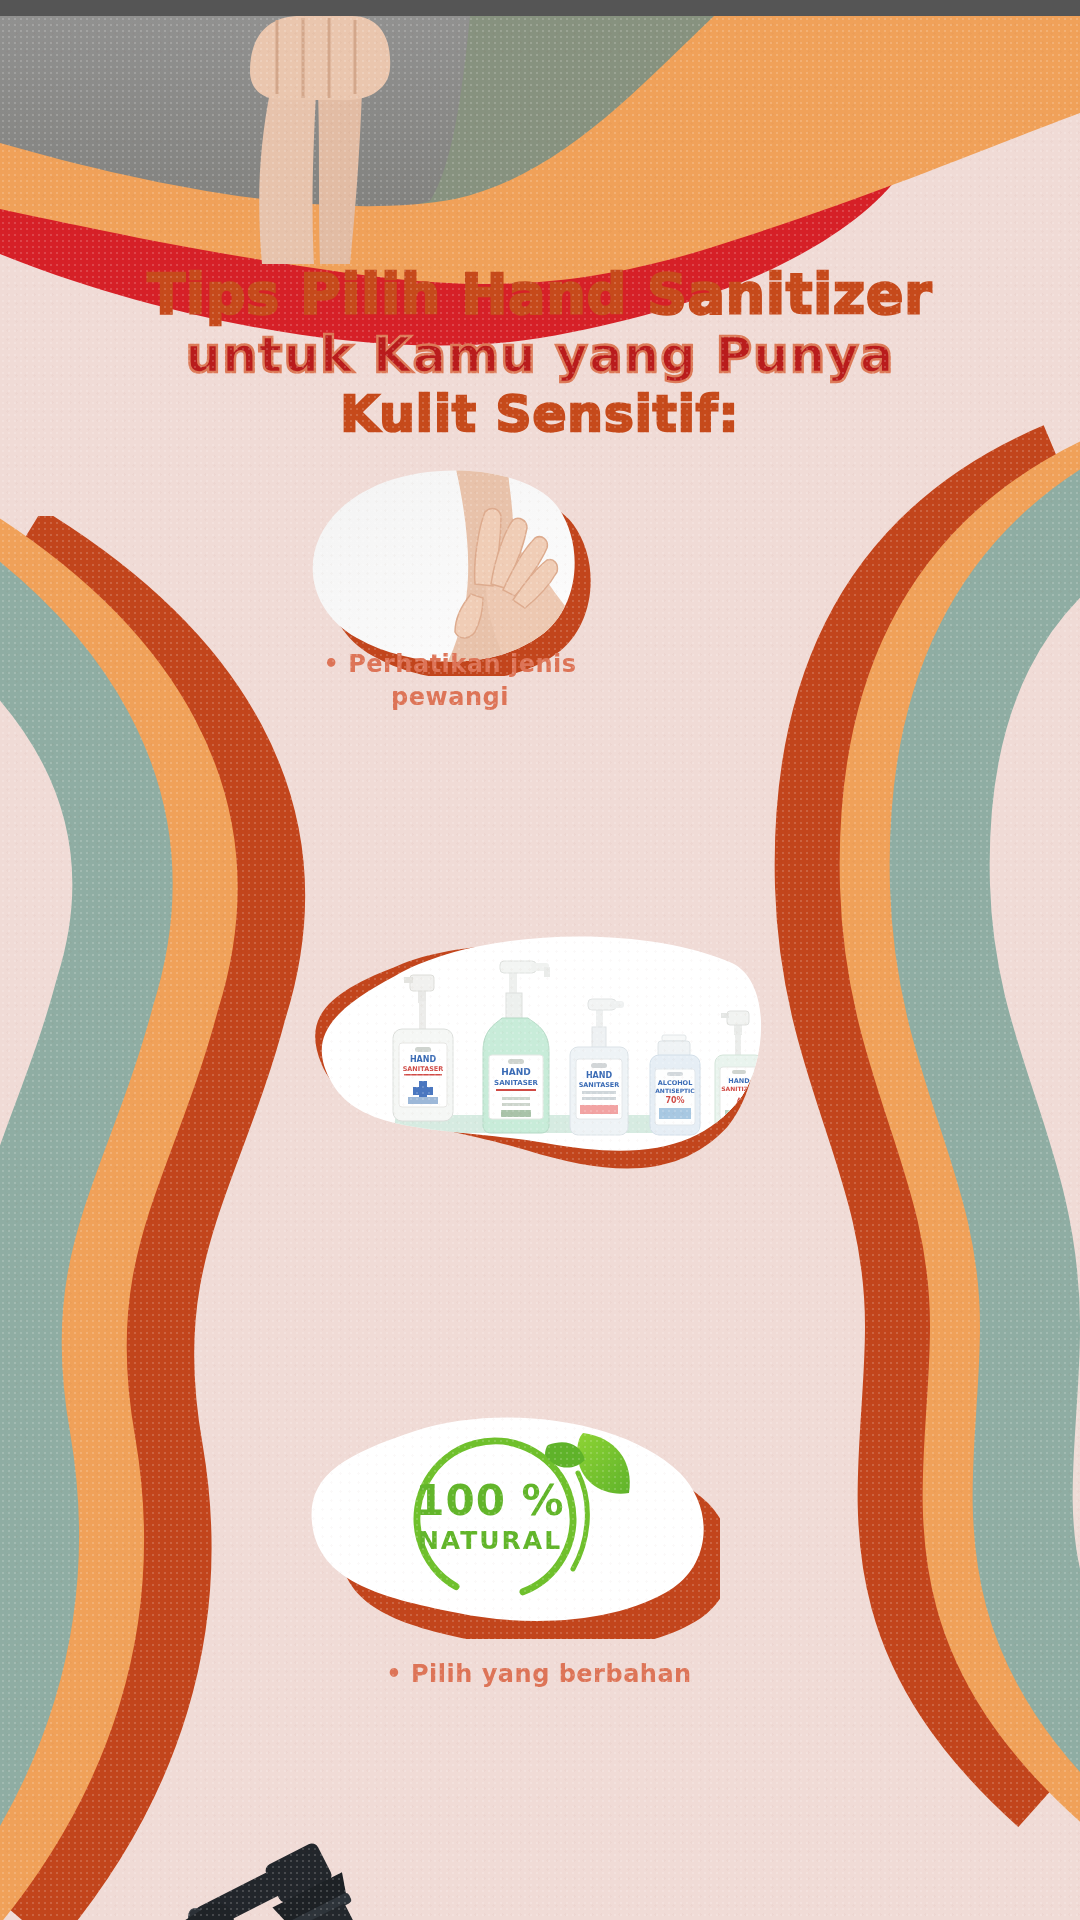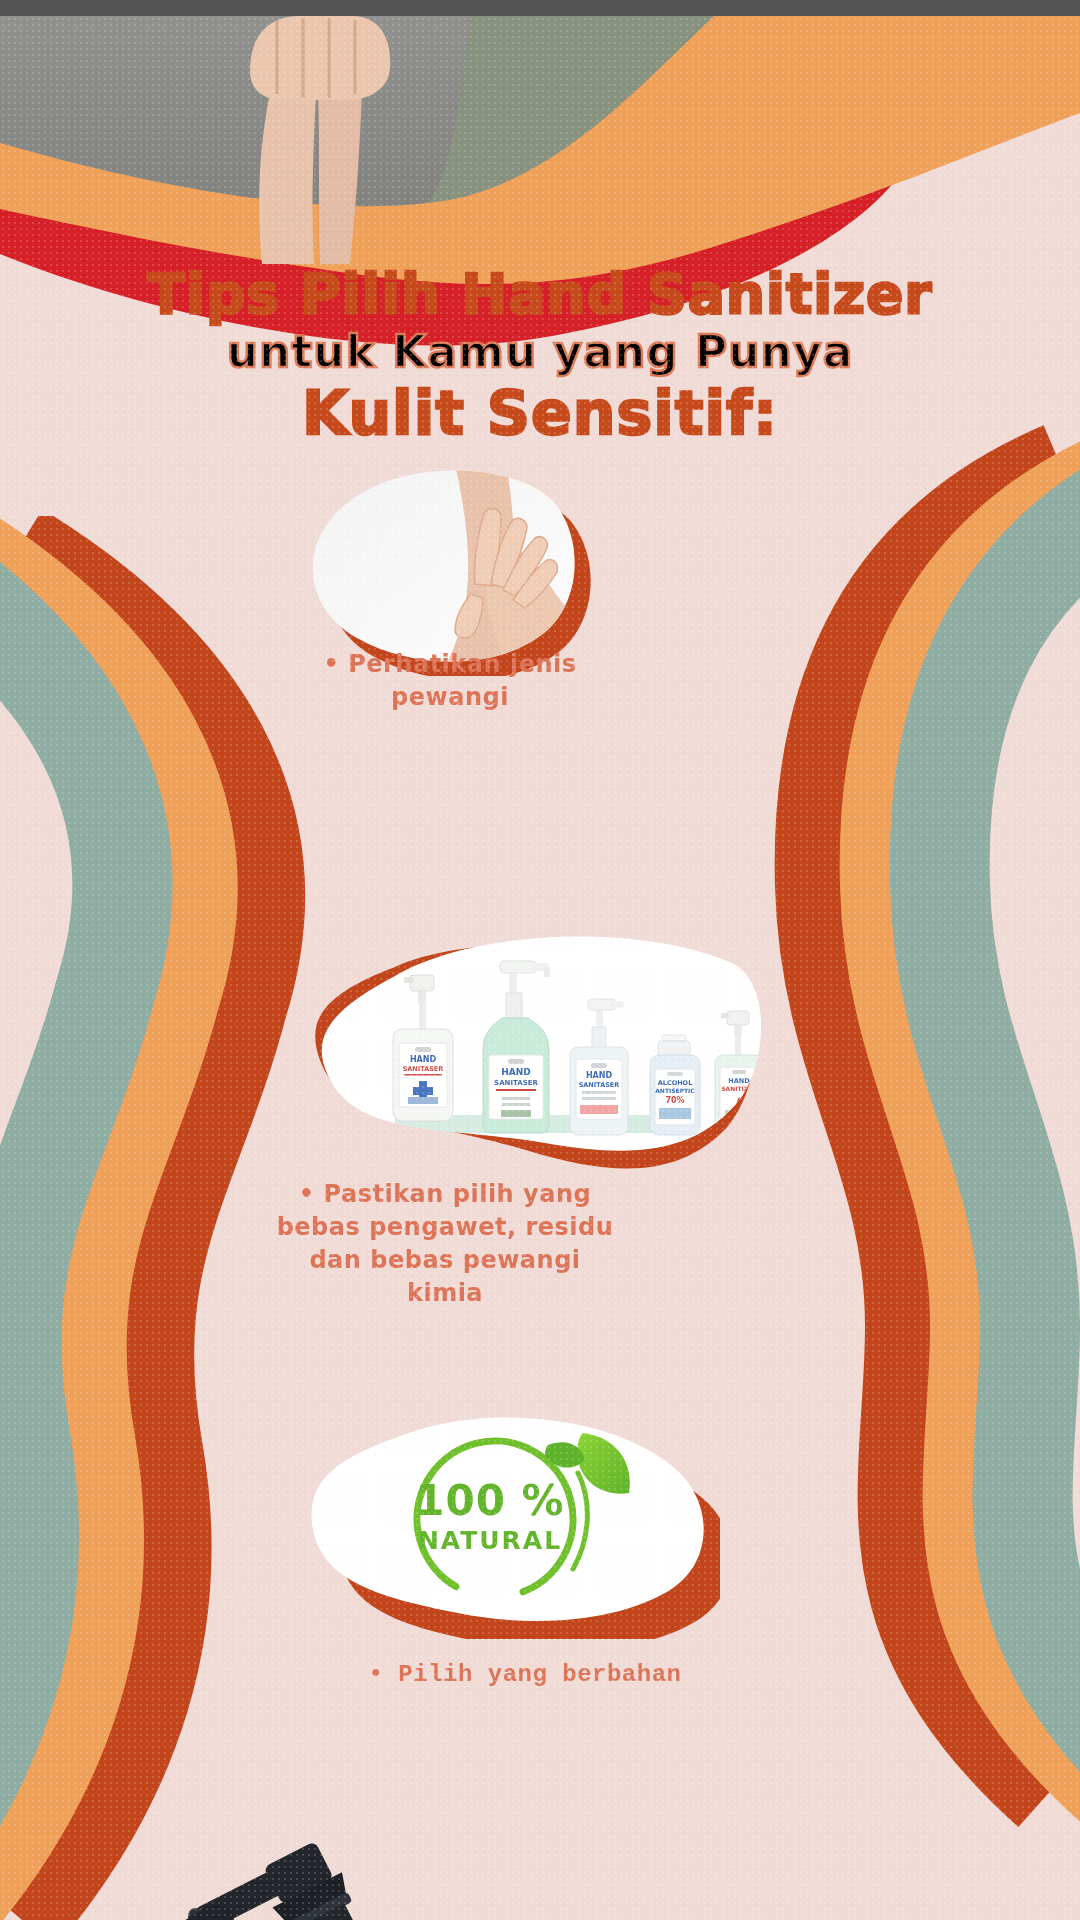--- a/index.html
+++ b/index.html
@@ -14,27 +14,27 @@
     background-image:
       radial-gradient(rgba(255,255,255,.55) 1px,transparent 1.3px),
       radial-gradient(rgba(120,60,40,.10) 1px,transparent 1.3px);
     background-size:6px 6px,9px 9px;background-position:0 0,3px 4px;
     opacity:.30;
   }
   svg{display:block}
   
   .title{position:absolute;top:248px;left:0;width:1080px;text-align:center;font-weight:bold;z-index:12;}
   .title .l1{font-size:55px;color:#c64a1b;-webkit-text-stroke:2.6px #c64a1b;letter-spacing:1px;line-height:1.12;}
-  .title .l2{font-size:44px;color:#000000;-webkit-text-stroke:2.4px #dc7a58;letter-spacing:1px;line-height:1.18;}
-  .title .l3{font-size:60px;color:#c64a1b;-webkit-text-stroke:2.4px #c64a1b;letter-spacing:1px;line-height:1.18;}
+  .title .l2{font-size:50px;color:#b91c1c;-webkit-text-stroke:2.4px #dc7a58;letter-spacing:1px;line-height:1.18;}
+  .title .l3{font-size:50px;color:#c64a1b;-webkit-text-stroke:2.4px #c64a1b;letter-spacing:1px;line-height:1.18;}
   
   .caption{position:absolute;text-align:center;font-weight:bold;color:#dd7457;font-size:24px;line-height:1.38;z-index:12;letter-spacing:.5px;}
   #cap1{top:632px;left:120px;width:660px;}
   #cap2{top:1162px;left:110px;width:670px;}
-  #cap3{top:1642px;left:170px;width:710px;font-family:Liberation Mono, monospace;}
+  #cap3{top:1642px;left:184px;width:710px;}
   
   #header-art{position:absolute;top:0;left:0;z-index:5;}
   #left-squiggle{position:absolute;top:500px;left:0;z-index:4;}
   #right-squiggle{position:absolute;top:400px;left:680px;z-index:4;}
   #blob1{position:absolute;top:450px;left:285px;z-index:10;}
   #blob2{position:absolute;top:915px;left:300px;z-index:10;}
   #blob3{position:absolute;top:1395px;left:290px;z-index:10;}
   #pump{position:absolute;top:1800px;left:150px;z-index:11;}
 </style>
 </head>
@@ -198,26 +198,20 @@
         <rect x="420" y="136" width="38" height="52" rx="3" fill="#ffffff" stroke="#e3e8e4"></rect>
         <rect x="432" y="139" width="14" height="4" rx="2" fill="#d0d5d0"></rect>
         <text x="439" y="152" text-anchor="middle" font-size="6.5" font-weight="bold" fill="#3a6bb5">HAND</text>
         <text x="439" y="160" text-anchor="middle" font-size="6" font-weight="bold" fill="#d04a45">SANITIZER</text>
         <path d="M439,166 C436,171 436,175 439,176 C442,175 442,171 439,166 Z" fill="#d04a45"></path>
         <rect x="425" y="179" width="28" height="7" fill="#b9d4c2"></rect>
       </g>
     </g>
   </svg>
 
-  <div class="caption" id="cap2">
-    <div>• Pastikan pilih yang</div>
-    <div>bebas pengawet, residu</div>
-    <div>dan bebas pewangi</div>
-    <div>kimia</div>
-  </div>
 
   <svg id="blob3" width="430" height="228" viewBox="0 0 430 228">
     <defs>
       <linearGradient id="leafGrad" x1="0" y1="0" x2="1" y2="1">
         <stop offset="0" stop-color="#8ed434"></stop>
           <stop offset="1" stop-color="#5fb32a"></stop>
       </linearGradient>
     </defs>
     <path transform="translate(28,30)" d="M125,20 C210,-8 335,8 390,62 C425,98 420,152 383,177 C330,212 240,217 168,202 C85,186 28,168 22,112 C17,66 52,44 125,20 Z" fill="#c2451c"></path>
     <path d="M125,20 C210,-8 335,8 390,62 C425,98 420,152 383,177 C330,212 240,217 168,202 C85,186 28,168 22,112 C17,66 52,44 125,20 Z" fill="#ffffff"></path>

